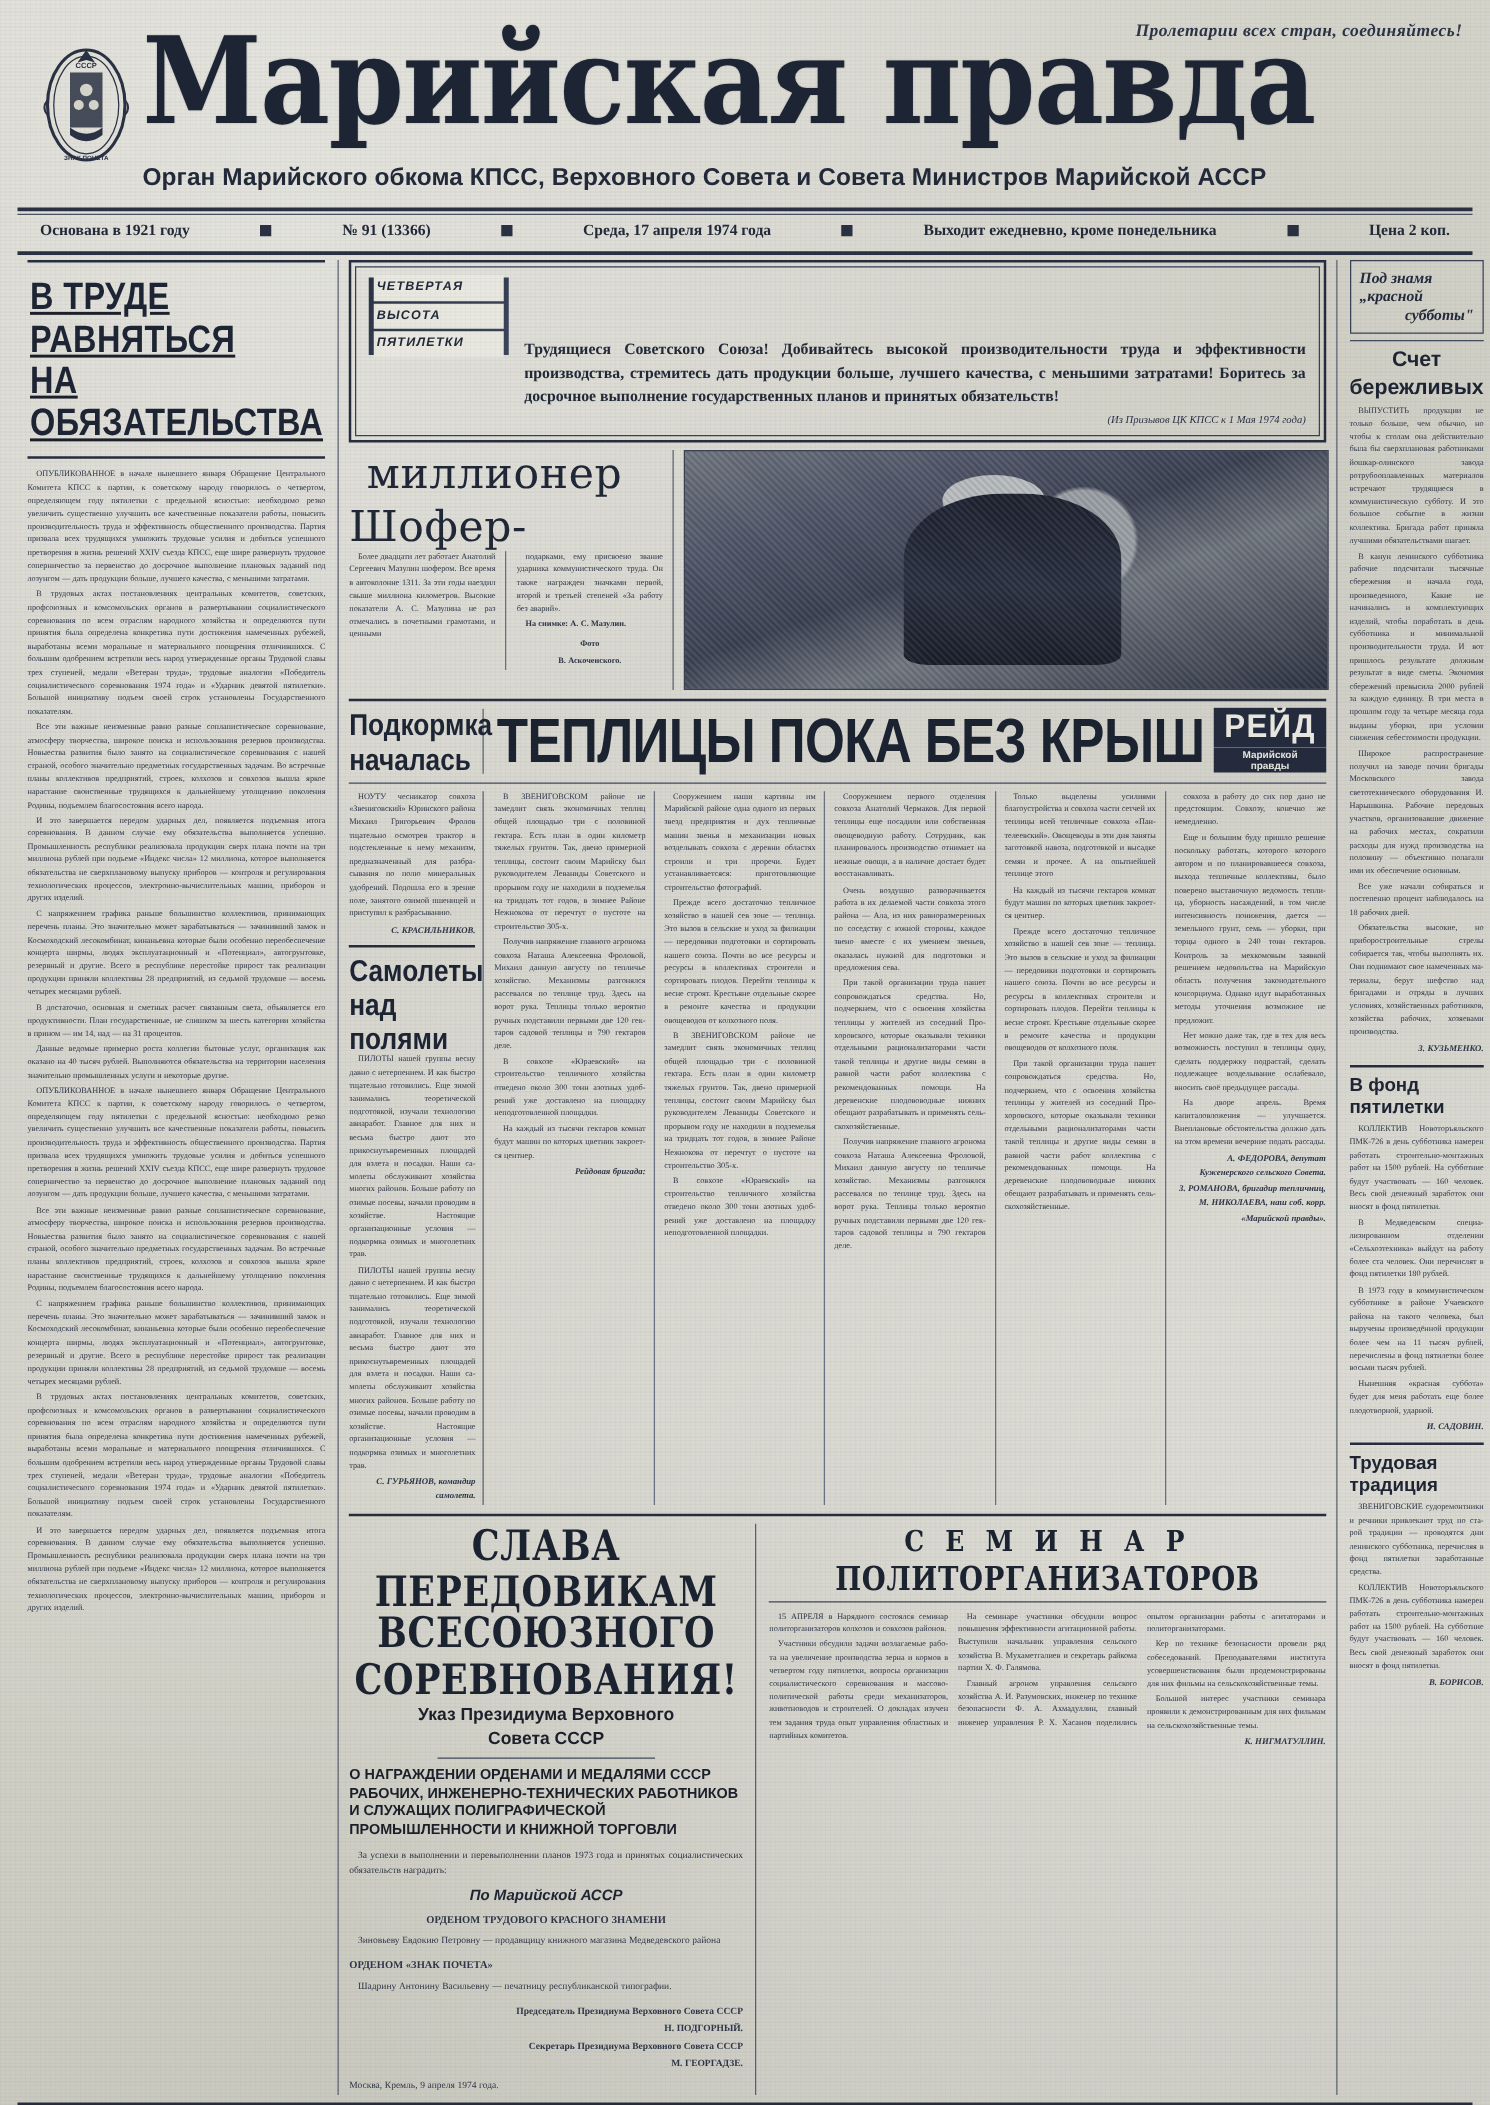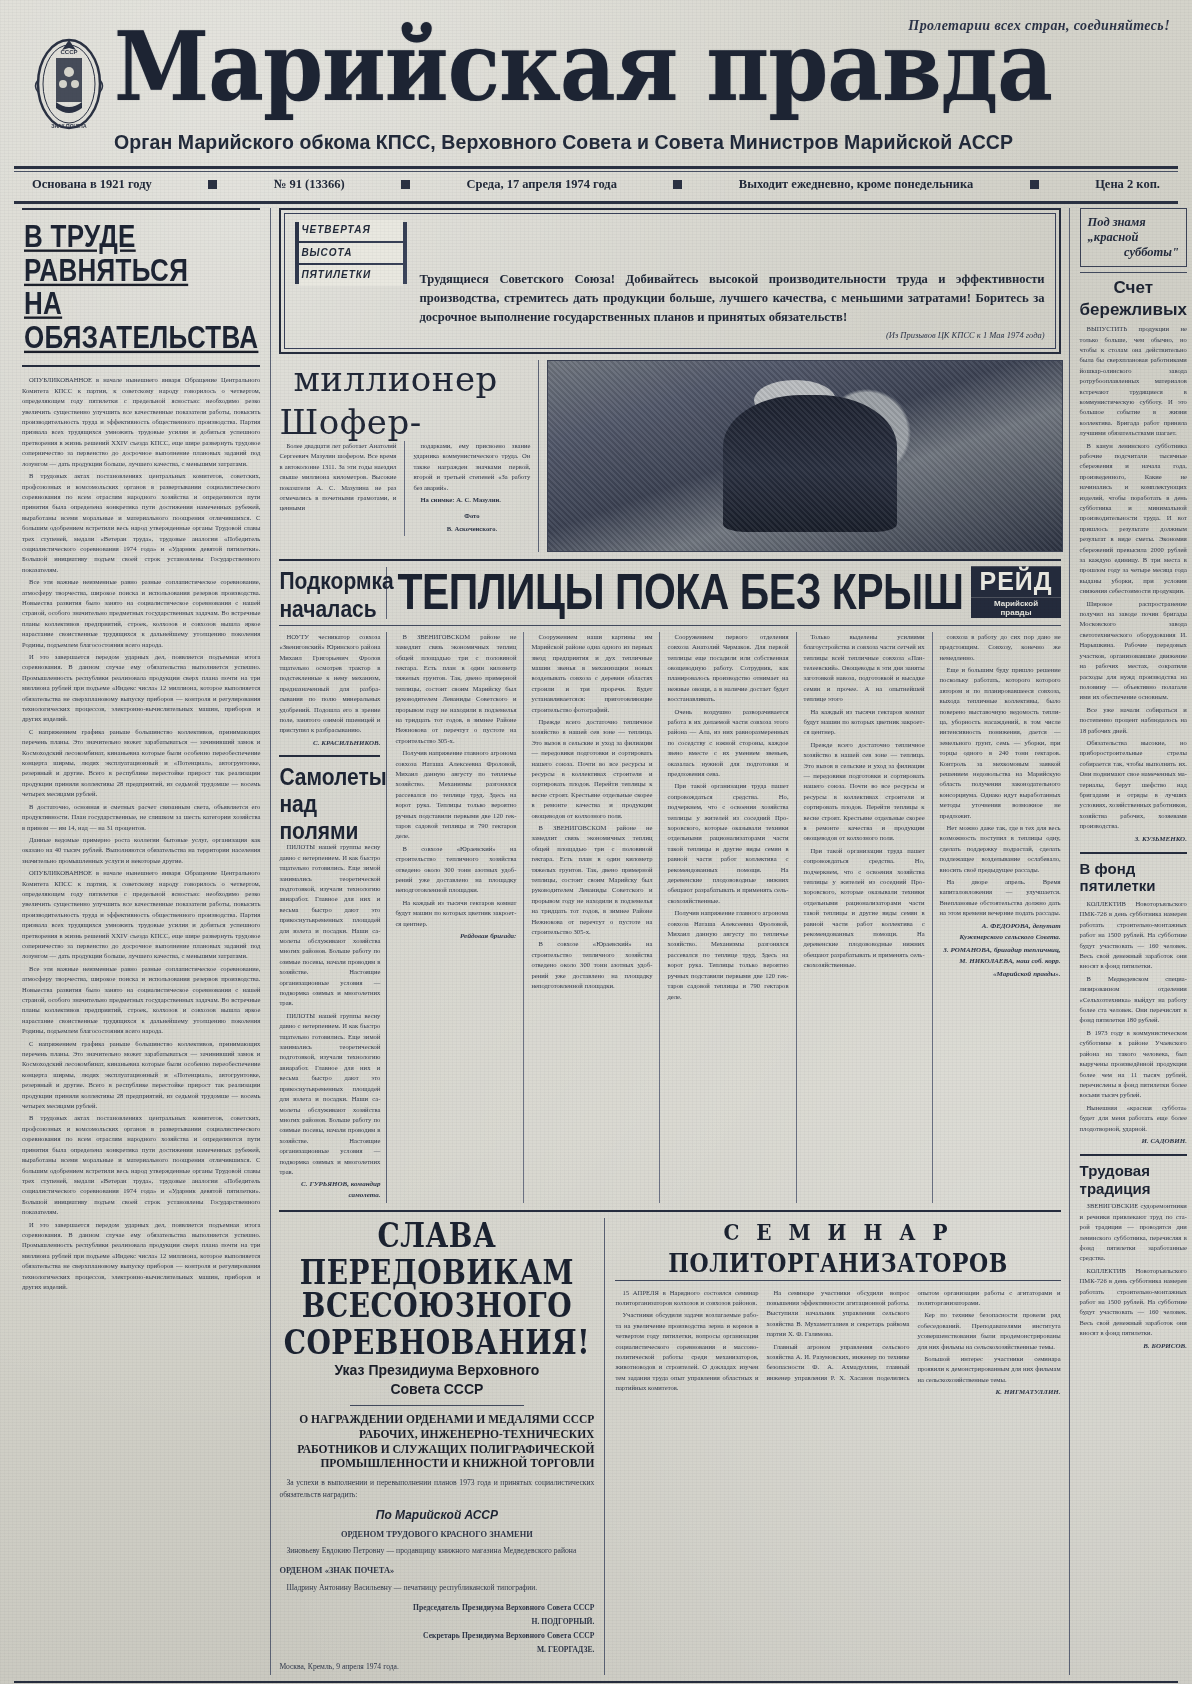--- a/index.html
+++ b/index.html
@@ -216,22 +216,22 @@
   .boxed{border:1px solid #3b4256;padding:6px 7px;}
   .boxed-2{border:2px solid #262d3e;padding:6px 8px;}
 
   .sep{border-top:2px solid #262d3e;margin:7px 0 6px 0;}
 
   .small-head{
     font-family:"Liberation Sans",sans-serif;font-weight:700;
     font-size:13px;line-height:1.18;color:#1d2433;margin-bottom:4px;
   }
   .decree-head{
-    font-family:Liberation Serif, serif;font-weight:700;font-size:11.5px;
-    text-align:right;line-height:1.3;margin:5px 0;
+    font-family:Liberation Sans, sans-serif;font-weight:700;font-size:11.5px;
+    text-align:left;line-height:1.3;margin:5px 0;
   }
   .ukaz{
     font-family:"Liberation Sans",sans-serif;font-weight:700;font-size:14px;
     text-align:center;line-height:1.25;margin:6px 0 4px 0;
   }
 </style>
 </head>
 <body>
 
 <div class="page">

